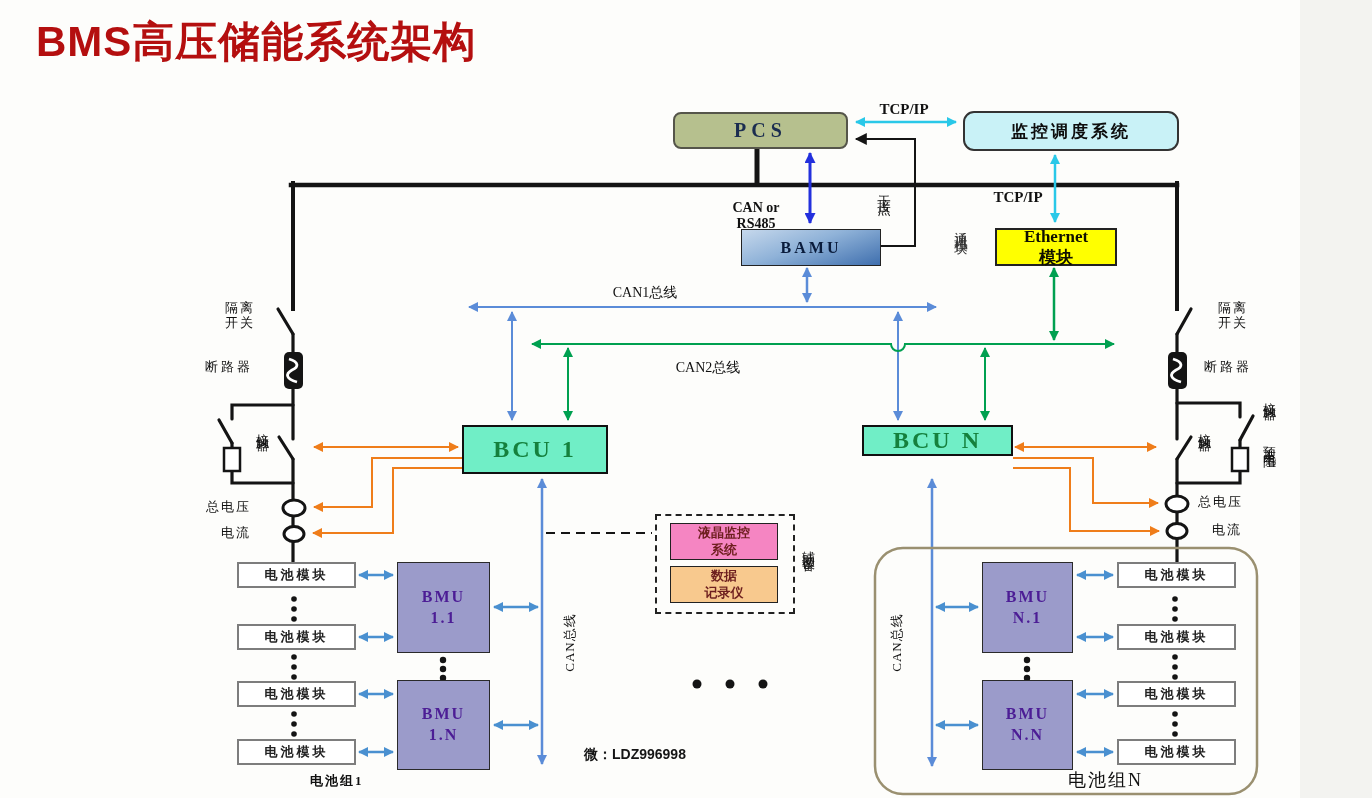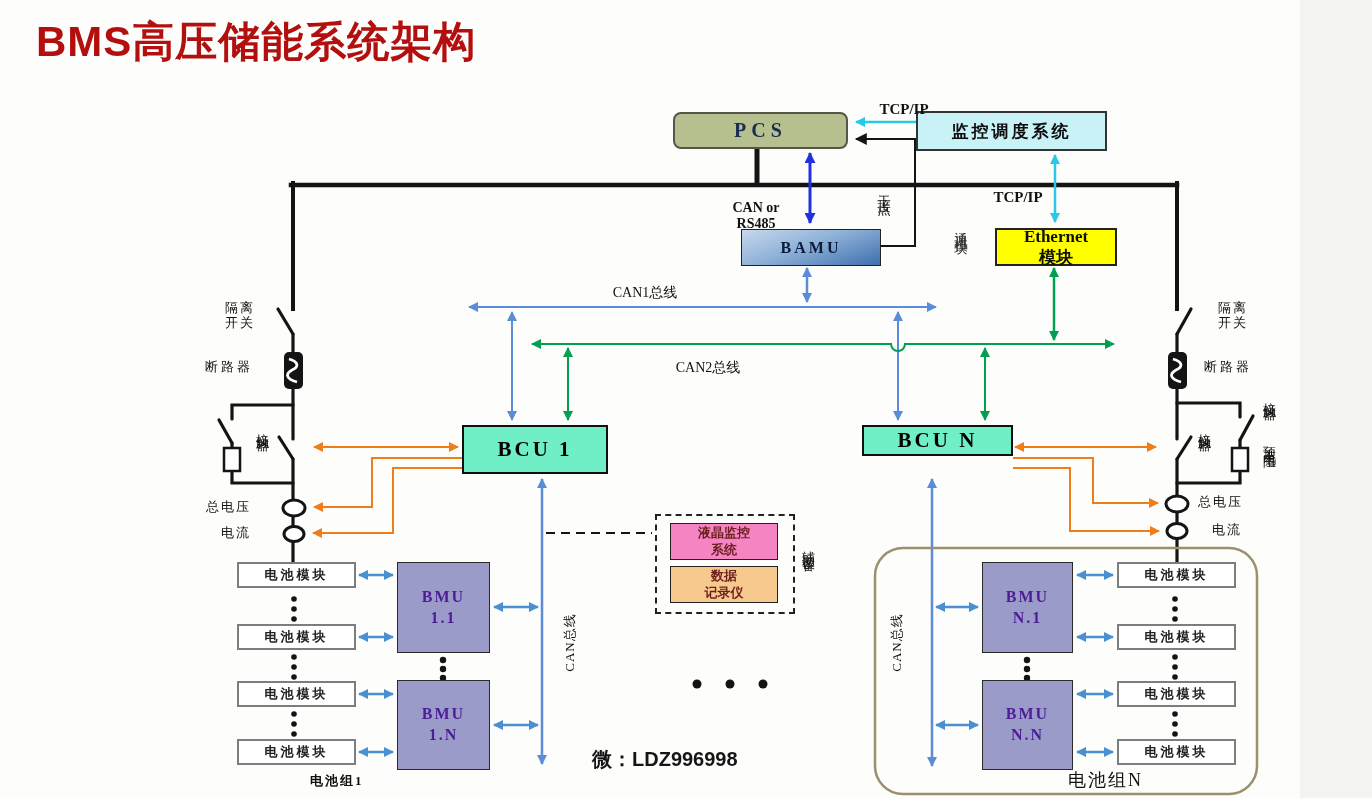--- a/index.html
+++ b/index.html
@@ -10,27 +10,27 @@
   .box{position:absolute;z-index:2;box-sizing:border-box;display:flex;align-items:center;
        justify-content:center;text-align:center;font-weight:bold;}
   .lbl{position:absolute;z-index:2;color:#111;line-height:1.15;}
   .pre{white-space:pre-line;}
   .ctr{text-align:center;}
   .vtext{writing-mode:vertical-rl;letter-spacing:3px;}
   .rot{transform:rotate(-90deg);}
   .title{position:absolute;z-index:3;font-family:"Liberation Sans","DejaVu Sans",sans-serif;
          font-weight:bold;font-size:42px;letter-spacing:1px;color:var(--title_red);}
   .watermark{position:absolute;z-index:3;font-family:"Liberation Sans","DejaVu Sans",sans-serif;
-         font-weight:bold;font-size:20px;color:#151515;margin-left:8px;}
+         font-weight:bold;font-size:14px;color:#151515;}
   .pcs{background:var(--pcs_fill);border:2px solid #55554a;color:#1b2d50;font-size:20px;letter-spacing:5px;}
   .monitor{background:var(--monitor_fill);border:2px solid #333;color:#0d0d0d;font-size:17px;letter-spacing:3px;}
   .bamu{background:linear-gradient(160deg,#c6d8ec 0%,#8fb2d8 45%,#3f6fae 100%);
         border:1.5px solid #222;color:#0a1c3c;font-size:16px;letter-spacing:3px;}
   .ethernet{background:var(--ethernet_fill);border:2px solid #222;color:#101000;font-size:17px;line-height:1.25;}
-  .bcu{background:var(--bcu_fill);border:2px solid #101010;color:#000000;font-size:21px;letter-spacing:3px;}
+  .bcu{background:var(--bcu_fill);border:2px solid #101010;color:#15803d;font-size:24px;letter-spacing:3px;}
   .bmu{background:var(--bmu_fill);border:1.5px solid #2a2a2a;color:#4c1d95;font-size:16px;
        letter-spacing:2px;line-height:1.3;}
   .module{background:#fff;border:2px solid #7d7d7d;color:#222;font-size:13px;letter-spacing:3px;}
   .lcd{background:var(--lcd_fill);border:1.5px solid #222;color:#6e1f1f;font-size:13px;line-height:1.3;}
   .recorder{background:var(--recorder_fill);border:1.5px solid #222;color:#6e1f1f;font-size:13px;line-height:1.3;}
   .auxframe{position:absolute;z-index:1;box-sizing:border-box;border:2.5px dashed #222;}
   .margin-strip{position:absolute;z-index:0;background:#f3f3f0;}
   
   .s-k{stroke:var(--line_black);} .f-k{fill:var(--line_black);}
   .s-c{stroke:var(--cyan);}       .f-c{fill:var(--cyan);}
@@ -205,21 +205,21 @@
       </g>
       <g>
         <circle cx="1027" cy="660" r="3.2"></circle>
           <circle cx="1027" cy="669" r="3.2"></circle>
           <circle cx="1027" cy="678" r="3.2"></circle>
       </g>
     </g>
   </svg>
 
   <div class="box pcs" style="left:673px;top:112px;width:175px;height:37px;border-radius:8px;">PCS</div>
-  <div class="box monitor" style="left:916px;top:111px;width:191px;height:40px;">监控调度系统</div>
+  <div class="box monitor" style="left:963px;top:111px;width:216px;height:40px;border-radius:11px;">监控调度系统</div>
   <div class="box bamu" style="left:741px;top:229px;width:140px;height:37px;">BAMU</div>
   <div class="box ethernet pre" style="left:995px;top:228px;width:122px;height:38px;">Ethernet
 模块</div>
   <div class="box bcu" style="left:462px;top:425px;width:146px;height:49px;">BCU 1</div>
   <div class="box bcu" style="left:862px;top:425px;width:151px;height:31px;">BCU N</div>
 
   <div class="box bmu pre" style="left:397px;top:562px;width:93px;height:91px;">BMU
 1.1</div>
   <div class="box bmu pre" style="left:397px;top:680px;width:93px;height:90px;">BMU
 1.N</div>

